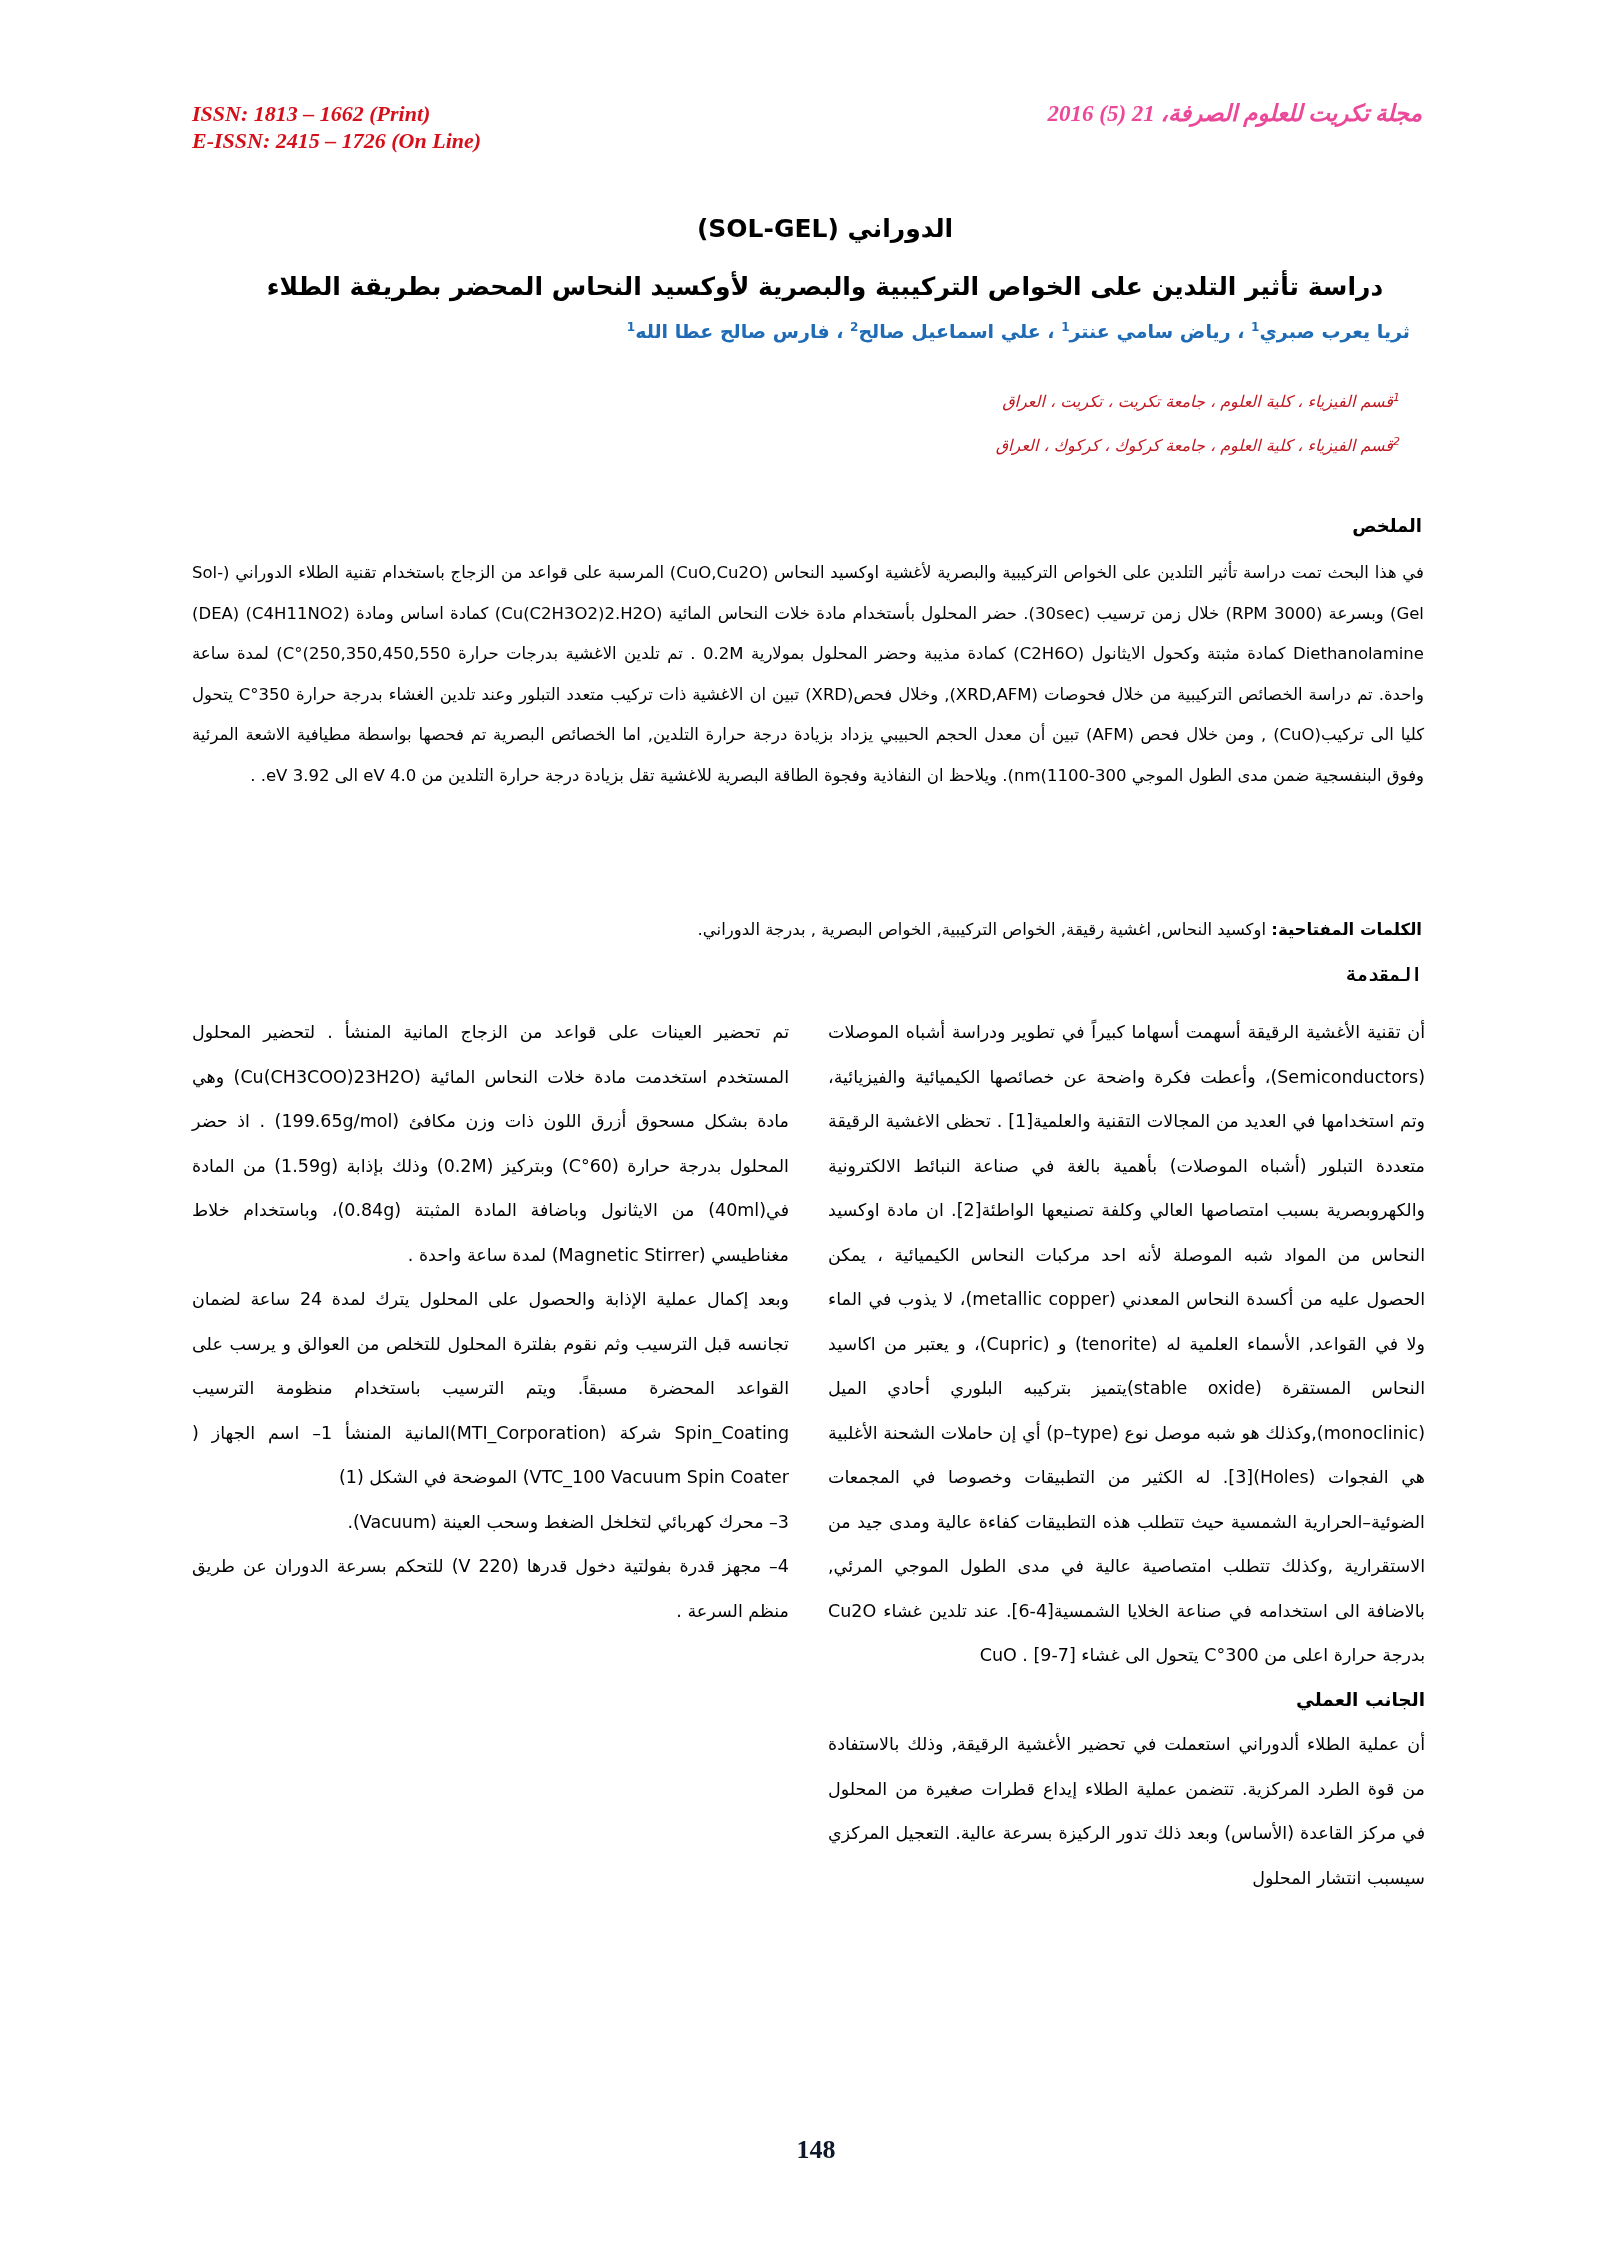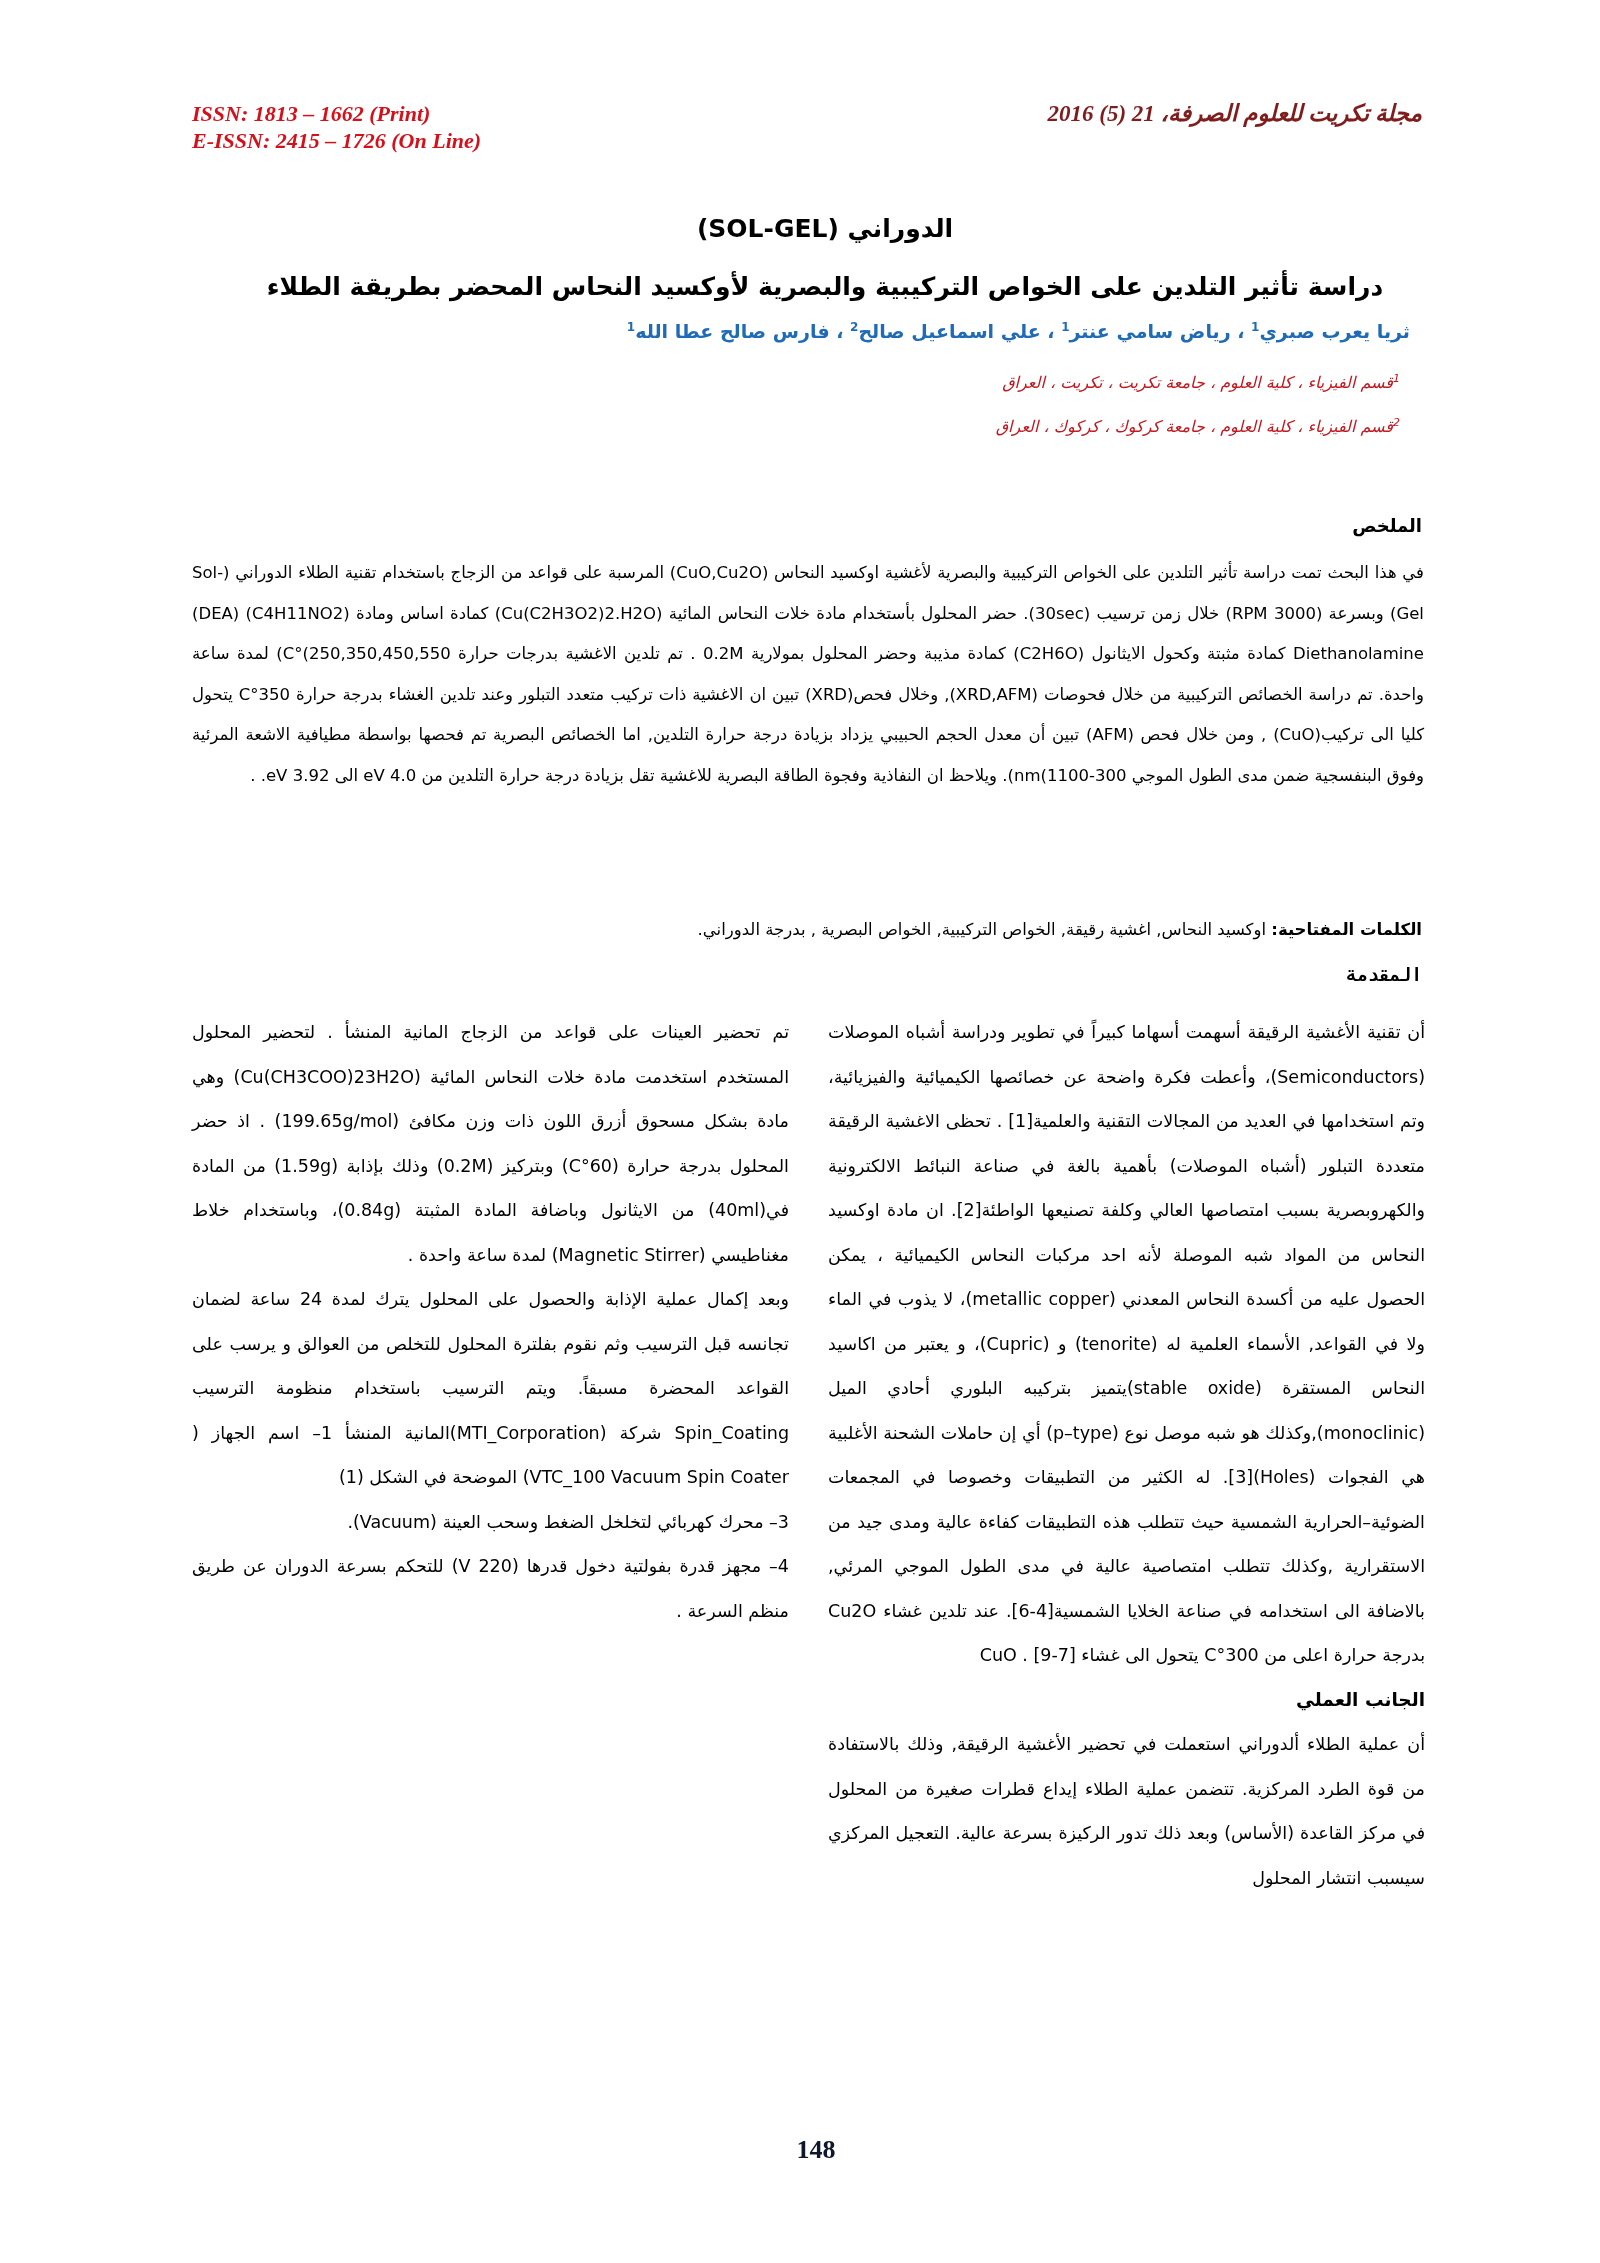--- a/index.html
+++ b/index.html
@@ -2,29 +2,29 @@
 <html><head>
 <meta charset="utf-8">
 <style>
   html, body { margin: 0; padding: 0; background: #ffffff; }
   body { width: 1600px; height: 2263px; position: relative; overflow: hidden;
          font-family: "Liberation Serif", serif; color: #000; }
   .hdr-left { position: absolute; left: 192px; top: 100px; direction: ltr; text-align: left;
               color: #d4101a; font-family: "Liberation Serif", serif; font-style: italic; font-weight: bold;
               font-size: 22px; line-height: 27px; }
   .hdr-right { position: absolute; right: 178px; top: 100px; direction: rtl;
-               color: #7f1d1d; font-family: "Liberation Serif", serif; font-style: italic; font-weight: bold;
+               color: #ec4899; font-family: "Liberation Serif", serif; font-style: italic; font-weight: bold;
                font-size: 23px; line-height: 27px; }
   .title { position: absolute; left: 200px; width: 1250px; top: 200px; direction: rtl; text-align: center;
            font-family: "DejaVu Sans", sans-serif; font-weight: bold; font-size: 25px; line-height: 58px; color: #000; }
   .authors { position: absolute; right: 190px; top: 320px; direction: rtl; text-align: right;
              font-family: "DejaVu Sans", sans-serif; font-weight: bold; font-size: 19px; color: #1f6bb5; }
   .authors sup { font-size: 12px; }
   .aff { position: absolute; right: 200px; direction: rtl; text-align: right;
-         font-family: "DejaVu Sans", sans-serif; font-style: italic; font-size: 16px; color: #c01820; }
+         font-family: "DejaVu Sans", sans-serif; font-style: italic; font-size: 16px; color: #c01820; margin-top: 19px; }
   .aff sup { font-size: 11px; }
   .aff1 { top: 372px; } .aff2 { top: 416px; }
   .abs-head { position: absolute; right: 178px; top: 515px; direction: rtl;
               font-family: "DejaVu Sans", sans-serif; font-weight: bold; font-size: 18px; }
   .abstract { position: absolute; left: 192px; width: 1232px; top: 553px; direction: rtl; text-align: justify;
               font-family: "DejaVu Sans", sans-serif; font-size: 16.5px; line-height: 40.5px; }
   .keywords { position: absolute; right: 178px; top: 920px; direction: rtl; text-align: right;
               font-family: "DejaVu Sans", sans-serif; font-size: 16.5px; }
   .keywords b { font-weight: bold; }
   .intro-head { position: absolute; right: 178px; top: 964px; direction: rtl;

